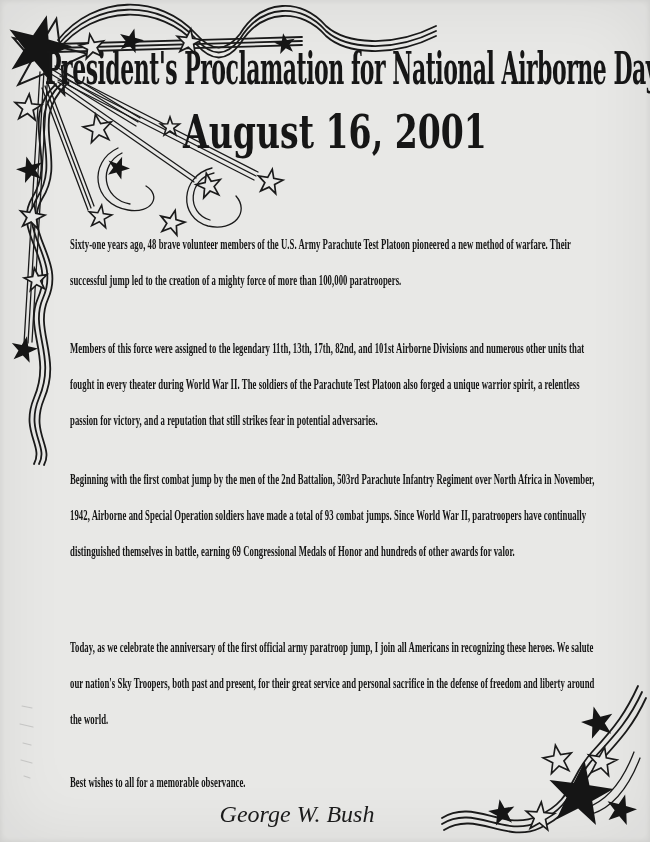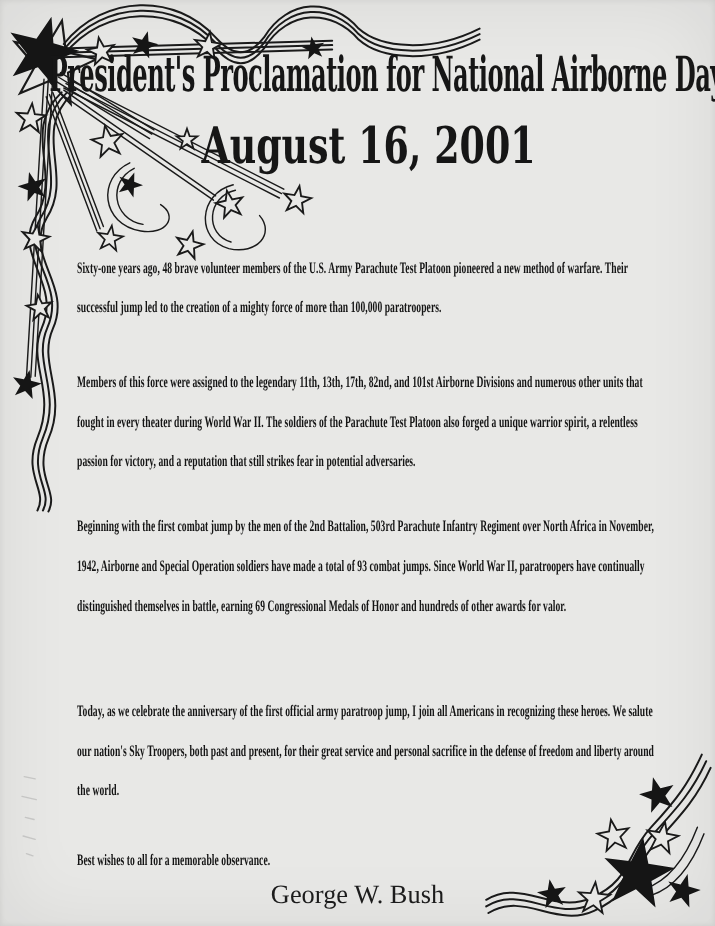--- a/index.html
+++ b/index.html
@@ -66,23 +66,24 @@
   }
   .p1 { top: 226px; }
   .p2 { top: 330px; }
   .p3 { top: 461px; }
   .p4 { top: 629px; }
   .closing { top: 764px; }
   .signature {
     position: absolute;
     top: 797px;
     left: 0;
-    width: 650px;
+    width: 594px;
     text-align: center;
     font-family: "Liberation Serif", serif;
+    font-style: italic;
     font-size: 24px;
     line-height: 34px;
     color: #1c1c1c;
   }
 
   
   .ln  { fill: none; stroke: #1a1a1a; stroke-width: 1.8; stroke-linecap: round; }
   .lnt { fill: none; stroke: #1a1a1a; stroke-width: 1.3; stroke-linecap: round; }
   .fs  { fill: #151515; stroke: none; }
   .os  { fill: #e8e8e6; stroke: #1a1a1a; }

